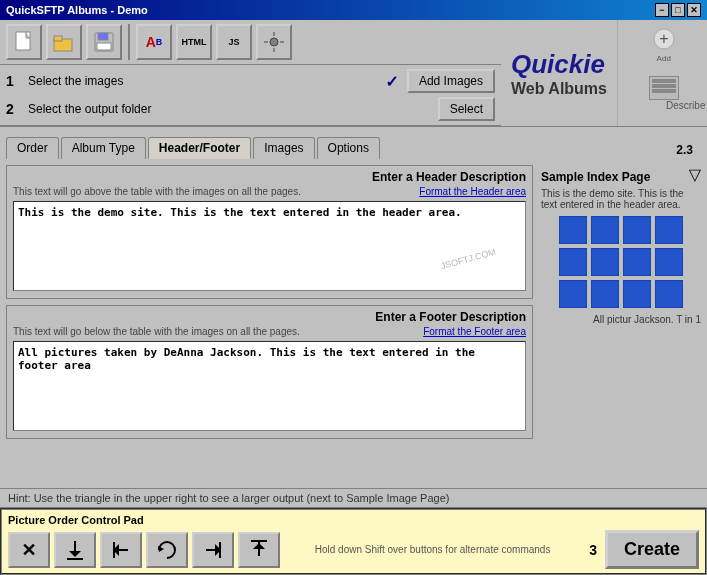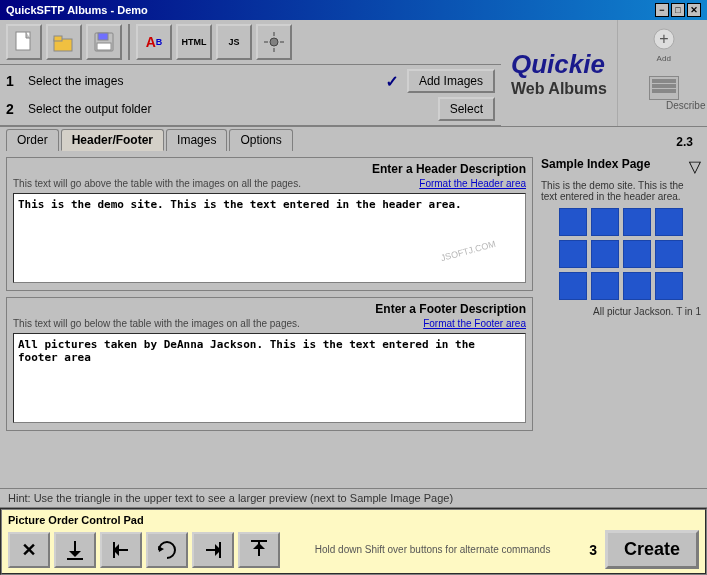--- a/index.html
+++ b/index.html
@@ -99,20 +99,21 @@
       font-size: 12px;
       cursor: pointer;
     }
     .tabs-area {
       display: flex;
       align-items: flex-end;
       padding: 2px 6px 0 6px;
       background: #c0c0c0;
       gap: 2px;
       justify-content: space-between;
+      margin-top: 8px;
     }
     .tabs-left {
       display: flex;
       gap: 2px;
     }
     .tab {
       padding: 3px 10px;
       background: #c0c0c0;
       border: 1px solid #808080;
       border-bottom: none;
@@ -180,21 +181,21 @@
       overflow-y: scroll;
     }
     .right-panel {
       width: 160px;
       display: flex;
       flex-direction: column;
       align-items: center;
     }
     .preview-header {
       display: flex;
-      align-items: flex-start;
+      align-items: flex-end;
       justify-content: space-between;
       width: 100%;
       margin-bottom: 4px;
     }
     .preview-title {
       font-size: 12px;
       font-weight: bold;
     }
     .preview-arrow {
       font-size: 16px;
@@ -428,20 +429,21 @@
             </div>
           </div>
         </div>
       </div>
     </div>
   </div>
 
   <div class="tabs-area">
     <div class="tabs-left">
       <div class="tab">Order</div>
+      <div class="tab">Album Type</div>
       <div class="tab active">Header/Footer</div>
       <div class="tab">Images</div>
       <div class="tab">Options</div>
     </div>
     <span class="tab-version">2.3</span>
   </div>
 
   <div class="main-content" style="flex:1; overflow:hidden;">
 
     <div class="left-panel">
@@ -486,21 +488,21 @@
         <div class="thumb-cell"></div>
         <div class="thumb-cell"></div>
         <div class="thumb-cell"></div>
         <div class="thumb-cell"></div>
       </div>
       <div class="footer-preview-text">All pictur Jackson. T in 1</div>
     </div>
   </div>
 
   <div class="hint-bar">
-    <span>Hint: Use the triangle in the upper text to see a larger preview  (next to Sample Image Page)</span>
+    <span>Hint: Use the triangle in the upper right to see a larger output  (next to Sample Image Page)</span>
   </div>
 
   <div class="bottom-bar">
     <div class="bottom-bar-title">Picture Order Control Pad</div>
     <div class="bottom-controls">
       <div class="ctrl-btn">
         <span style="font-size:18px; font-weight:bold;">✕</span>
       </div>
       <div class="ctrl-btn">
         <svg width="24" height="24" viewBox="0 0 24 24">

